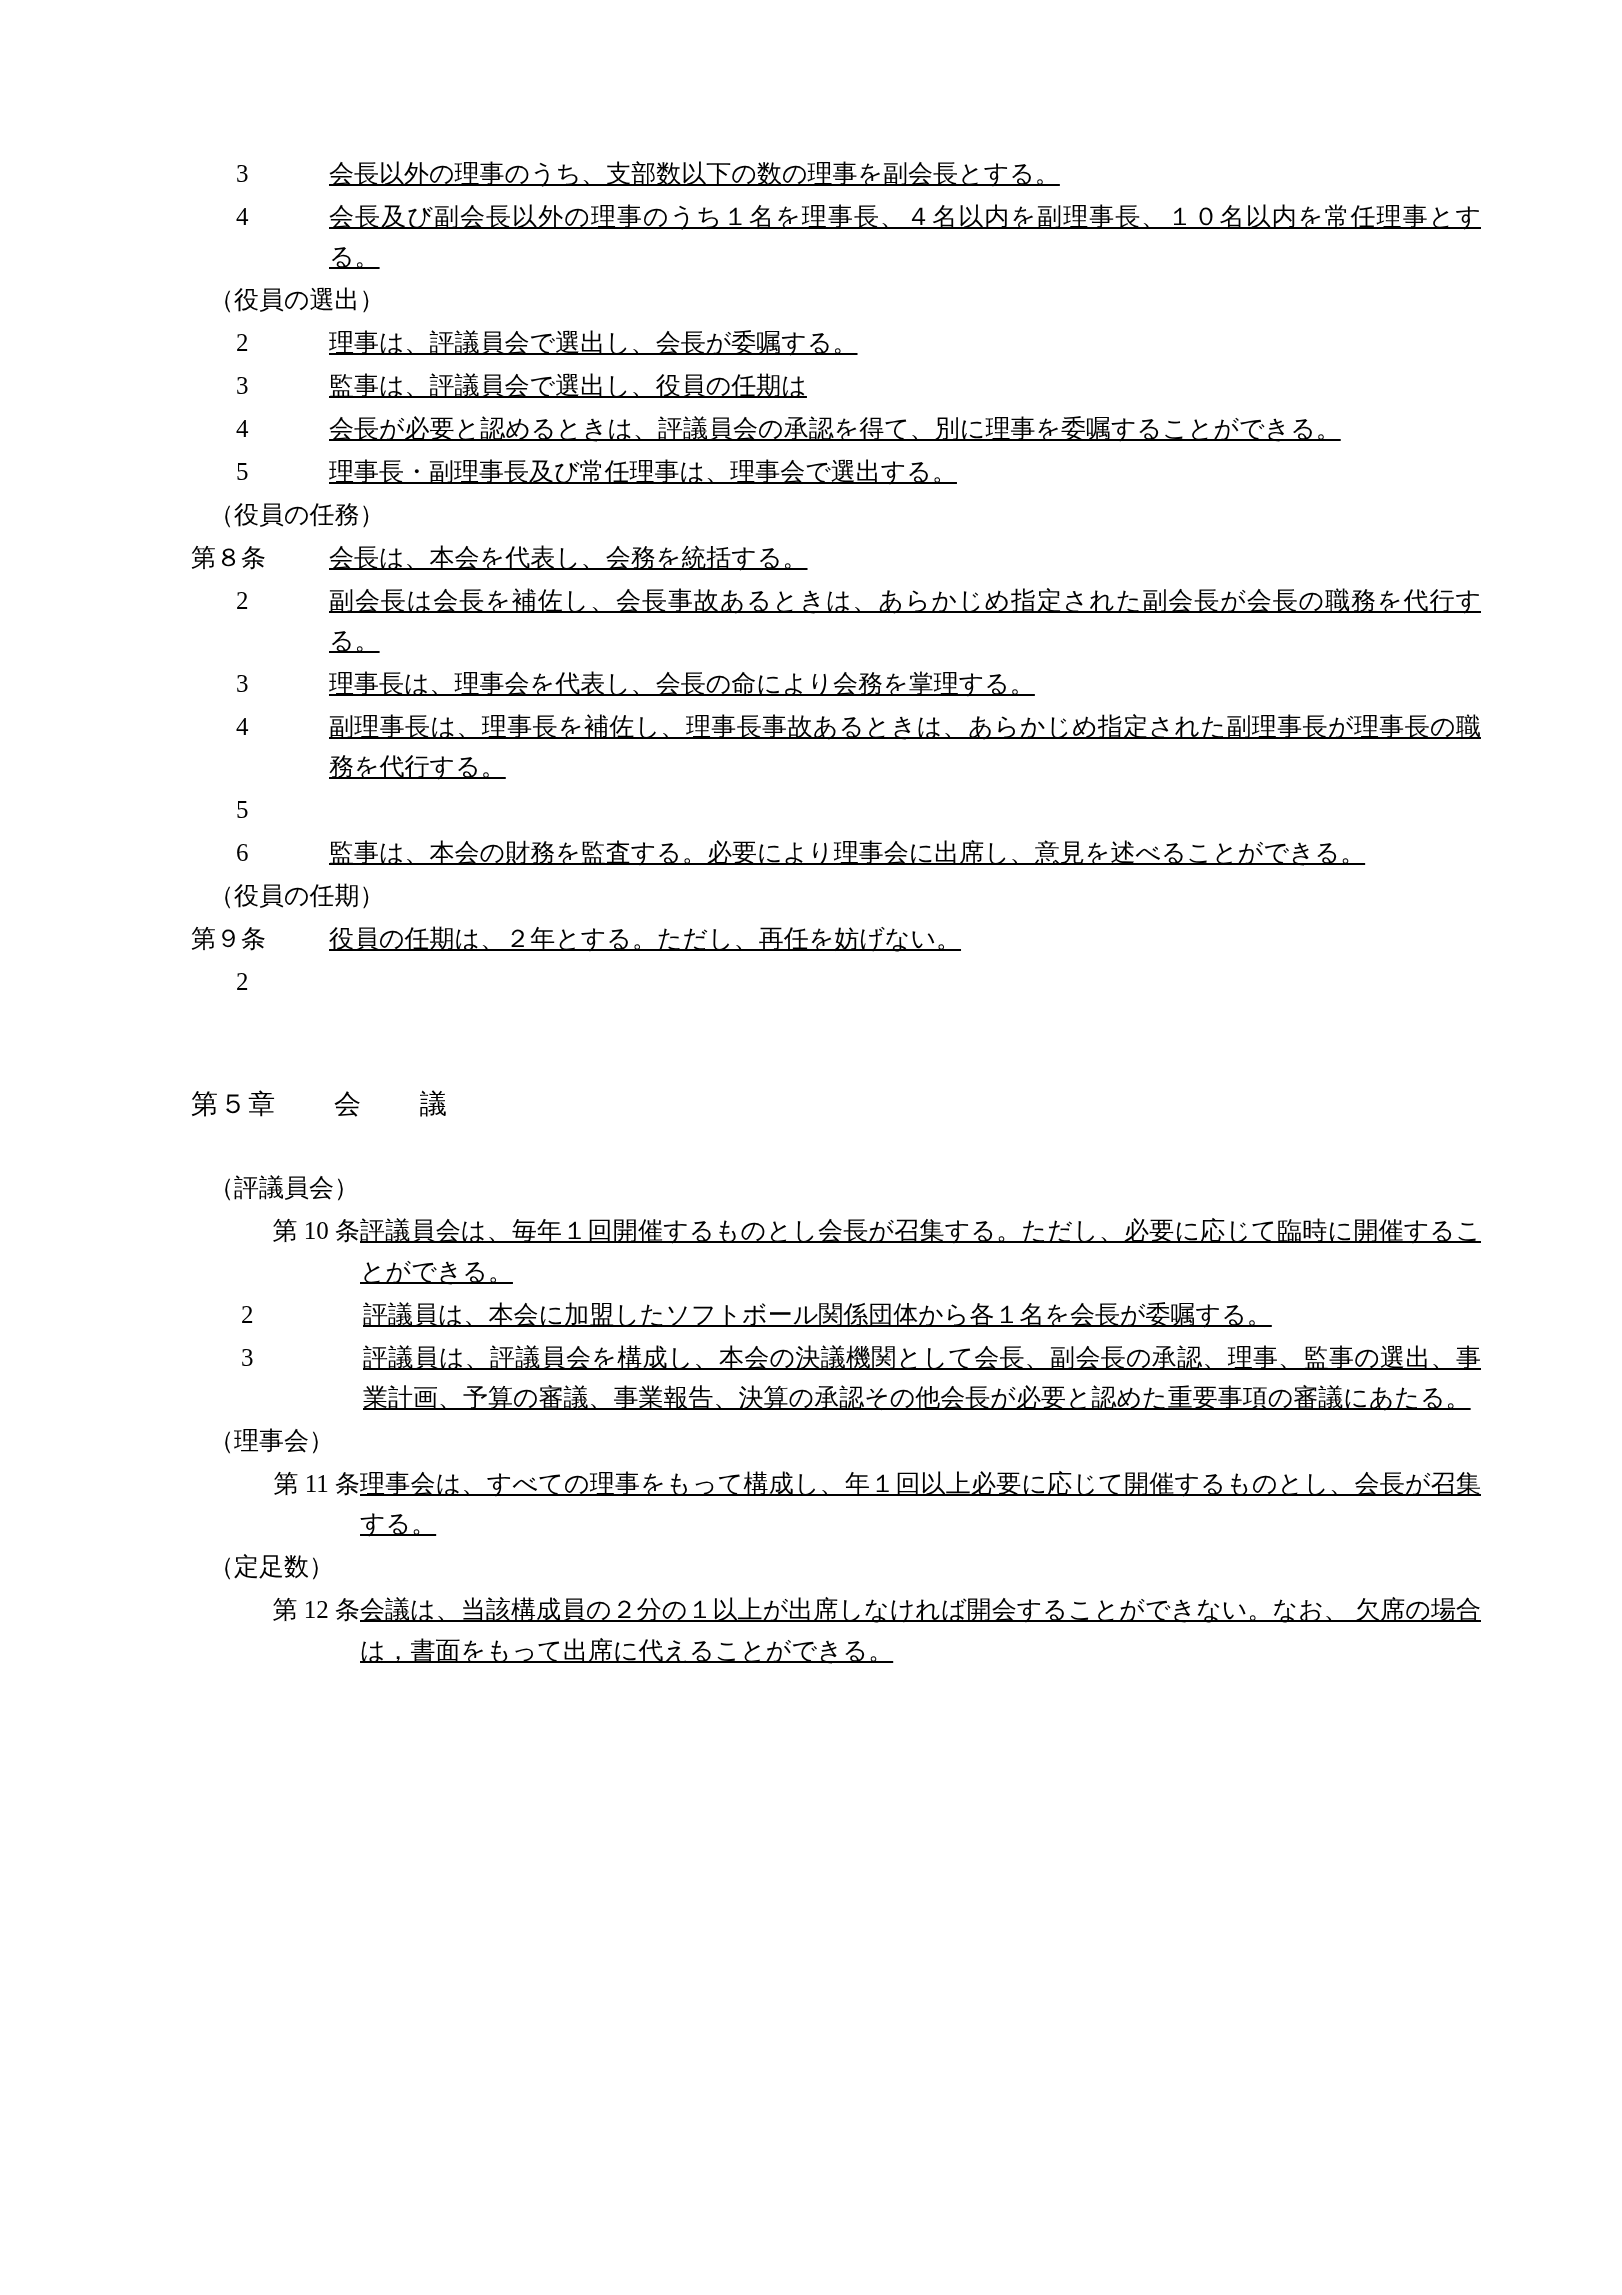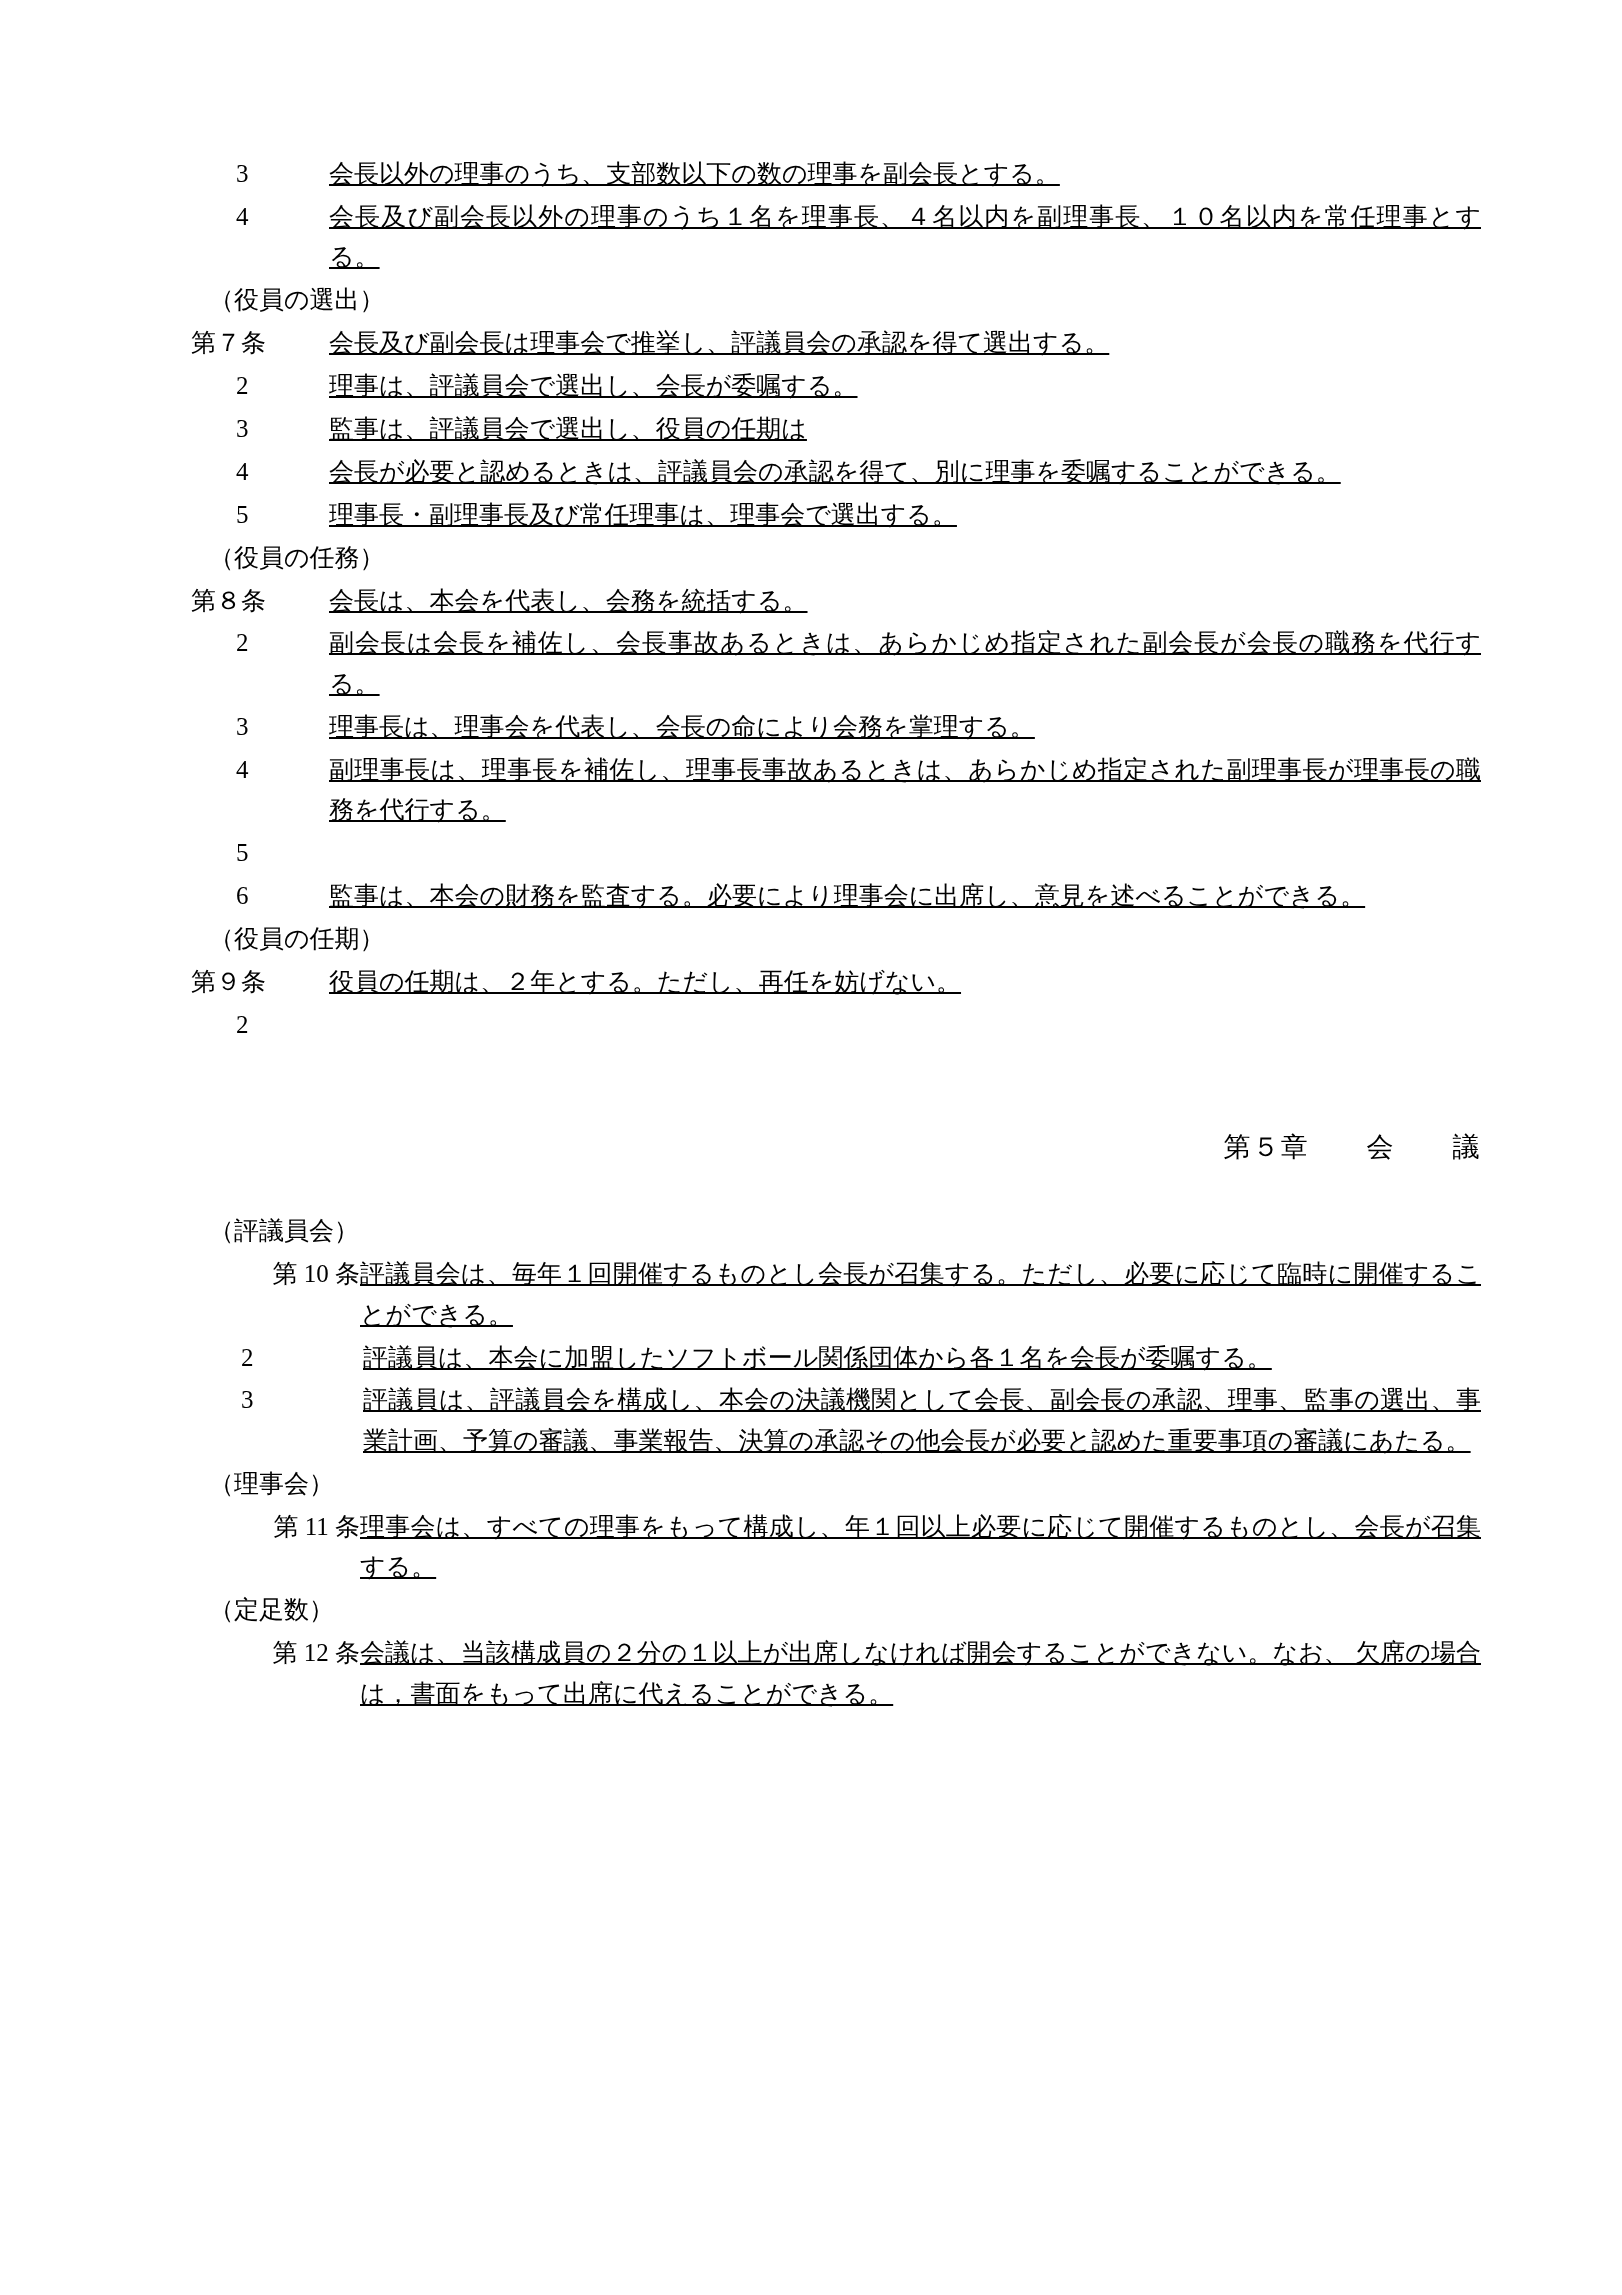--- a/index.html
+++ b/index.html
@@ -52,21 +52,21 @@
   .sub > .marker {
     width: 93px;
     margin-left: 45px;
     text-align: left;
   }
   
   .caption {
     margin: 0 0 2.4px 18px;
   }
   .chapter-title {
-    text-align: right;
+    text-align: left;
     font-size: 27px;
     letter-spacing: 1.6px;
     margin: 0;
   }
   .spacer-lg { height: 78px; }
   .spacer-md { height: 42px; }
 
   
   .article-wide > .marker {
     width: 169px;
@@ -90,24 +90,20 @@
         <span class="content">会長以外の理事のうち、支部数以下の数の理事を副会長とする。</span>
       </div>
 
       <div class="item sub">
         <span class="marker">4</span>
         <span class="content">会長及び副会長以外の理事のうち１名を理事長、４名以内を副理事長、１０名以内を常任理事とする。</span>
       </div>
 
       <div class="caption">（役員の選出）</div>
 
-      <div class="item article">
-        <span class="marker">第７条</span>
-        <span class="content">会長及び副会長は理事会で推挙し、評議員会の承認を得て選出する。</span>
-      </div>
 
       <div class="item sub">
         <span class="marker">2</span>
         <span class="content">理事は、評議員会で選出し、会長が委嘱する。</span>
       </div>
 
       <div class="item sub">
         <span class="marker">3</span>
         <span class="content">監事は、評議員会で選出し、役員の任期は</span>
       </div>

